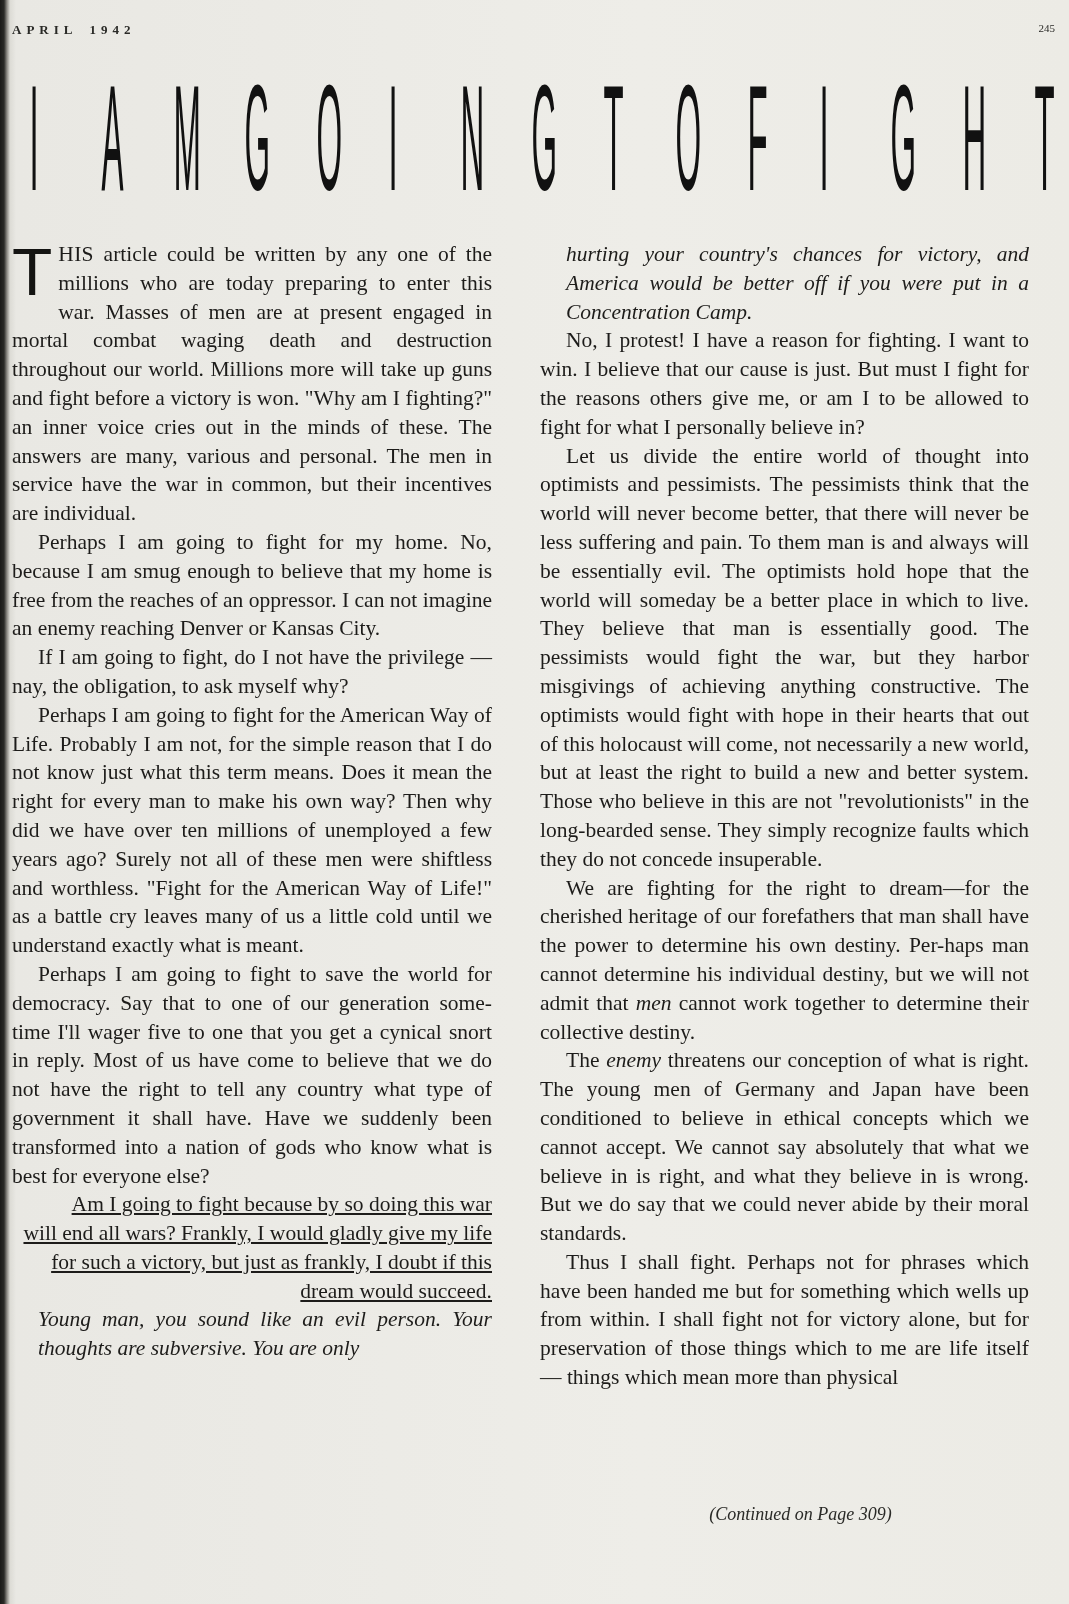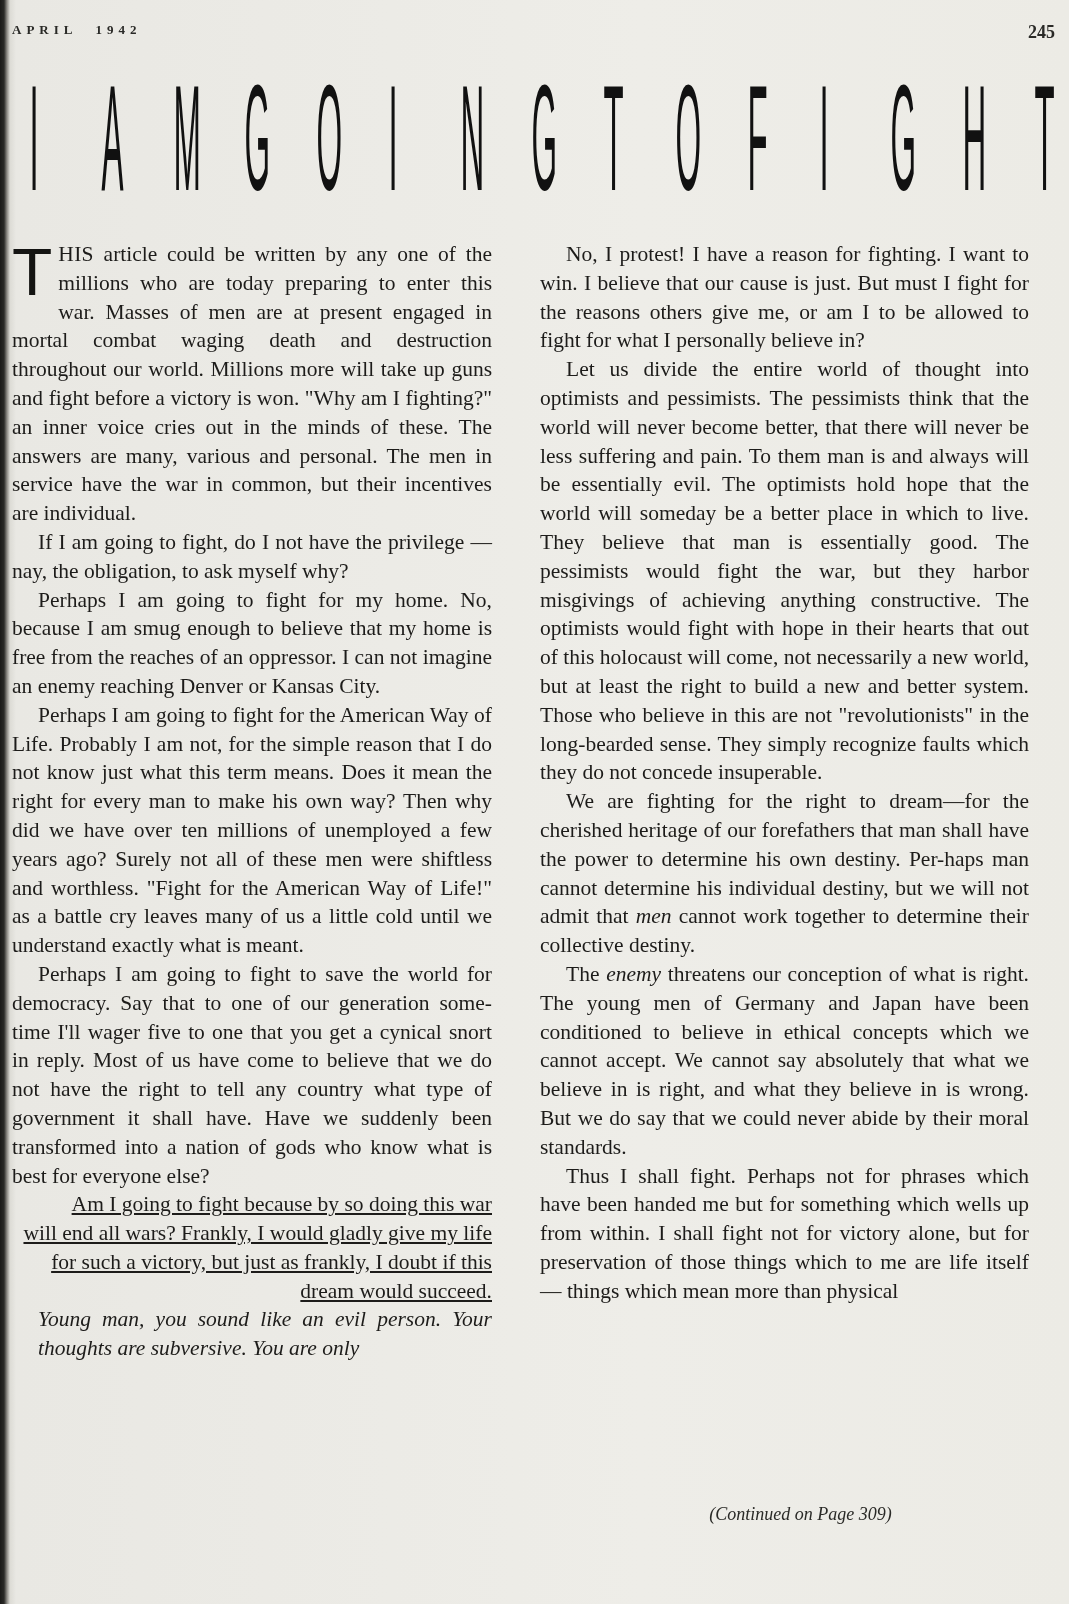--- a/index.html
+++ b/index.html
@@ -10,24 +10,24 @@
     color: #1d1c1a;
   }
   .page {
     position: absolute; left: 0; top: 0; width: 1069px; height: 1604px;
     background: linear-gradient(90deg, #1a1a18 0px, #2a2a27 4px, #8e8c86 7px, #dcdbd5 10px, #e9e8e3 16px, #eeede8 60%, #ecebe5 100%);
   }
   .running-head {
     position: absolute; top: 22px; left: 12px;
     font-size: 13px; letter-spacing: 5px; font-weight: bold; color: #2a2a27;
   }
-  .running-head .year { margin-left: 18px; }
+  .running-head .year { margin-left: 12px; }
   .page-number {
     position: absolute; top: 22px; right: 14px;
-    font-size: 18px; font-weight: bold; color: #2a2a27; margin-left: 20px;
+    font-size: 11px; font-weight: normal; color: #2a2a27; margin-left: 20px;
   }
   .headline {
     position: absolute; top: 75px; left: 14px; width: 1045px; height: 126px;
     display: flex; justify-content: space-between; align-items: stretch;
   }
   .headline .glyph {
     font-family: "Liberation Sans", "DejaVu Sans", sans-serif;
     font-size: 150px; line-height: 126px; height: 126px;
     transform: scaleX(0.22); transform-origin: center;
     width: 40px; text-align: center; color: #111;
@@ -80,29 +80,30 @@
     <span class="glyph">O</span>
     <span class="glyph">F</span>
     <span class="glyph">I</span>
     <span class="glyph">G</span>
     <span class="glyph">H</span>
     <span class="glyph">T</span>
   </div>
 
   <div class="col col-left">
     <p class="noindent"><span class="dropcap">T</span><span class="smallcaps">HIS</span><span> article could be written by any one of the millions who are today preparing to enter this war. Masses of men are at present engaged in mortal combat waging death and destruction throughout our world. Millions more will take up guns and fight before a victory is won. "Why am I fighting?" an inner voice cries out in the minds of these. The answers are many, various and personal. The men in service have the war in common, but their incentives are individual.</span></p>
+    <p>Perhaps I am going to fight for my home. No, because I am smug enough to believe that my home is free from the reaches of an oppressor. I can not imagine an enemy reaching Denver or Kansas City.</p>
     <p>If I am going to fight, do I not have the privilege —nay, the obligation, to ask myself why?</p>
-    <p>Perhaps I am going to fight for my home. No, because I am smug enough to believe that my home is free from the reaches of an oppressor. I can not imagine an enemy reaching Denver or Kansas City.</p>
     <p>Perhaps I am going to fight for the American Way of Life. Probably I am not, for the simple reason that I do not know just what this term means. Does it mean the right for every man to make his own way? Then why did we have over ten millions of unemployed a few years ago? Surely not all of these men were shiftless and worthless. "Fight for the American Way of Life!" as a battle cry leaves many of us a little cold until we understand exactly what is meant.</p>
     <p>Perhaps I am going to fight to save the world for democracy. Say that to one of our generation some-time I'll wager five to one that you get a cynical snort in reply. Most of us have come to believe that we do not have the right to tell any country what type of government it shall have. Have we suddenly been transformed into a nation of gods who know what is best for everyone else?</p>
     <p class="lastleft">Am I going to fight because by so doing this war will end all wars? Frankly, I would gladly give my life for such a victory, but just as frankly, I doubt if this dream would succeed.</p>
     <p class="italic-block">Young man, you sound like an evil person. Your thoughts are subversive. You are only</p>
   </div>
 
   <div class="col col-right">
+    <p class="italic-block cont">hurting your country's chances for victory, and America would be better off if you were put in a Concentration Camp.</p>
     <p>No, I protest! I have a reason for fighting. I want to win. I believe that our cause is just. But must I fight for the reasons others give me, or am I to be allowed to fight for what I personally believe in?</p>
     <p>Let us divide the entire world of thought into optimists and pessimists. The pessimists think that the world will never become better, that there will never be less suffering and pain. To them man is and always will be essentially evil. The optimists hold hope that the world will someday be a better place in which to live. They believe that man is essentially good. The pessimists would fight the war, but they harbor misgivings of achieving anything constructive. The optimists would fight with hope in their hearts that out of this holocaust will come, not necessarily a new world, but at least the right to build a new and better system. Those who believe in this are not "revolutionists" in the long-bearded sense. They simply recognize faults which they do not concede insuperable.</p>
     <p><span>We are fighting for the right to dream—for the cherished heritage of our forefathers that man shall have the power to determine his own destiny. Per-haps man cannot determine his individual destiny, but we will not admit that </span><em>men</em><span> cannot work together to determine their collective destiny.</span></p>
     <p><span>The </span><em>enemy</em><span> threatens our conception of what is right. The young men of Germany and Japan have been conditioned to believe in ethical concepts which we cannot accept. We cannot say absolutely that what we believe in is right, and what they believe in is wrong. But we do say that we could never abide by their moral standards.</span></p>
     <p>Thus I shall fight. Perhaps not for phrases which have been handed me but for something which wells up from within. I shall fight not for victory alone, but for preservation of those things which to me are life itself — things which mean more than physical</p>
   </div>
 
   <div class="continued">(Continued on Page 309)</div>
 </div>
 

